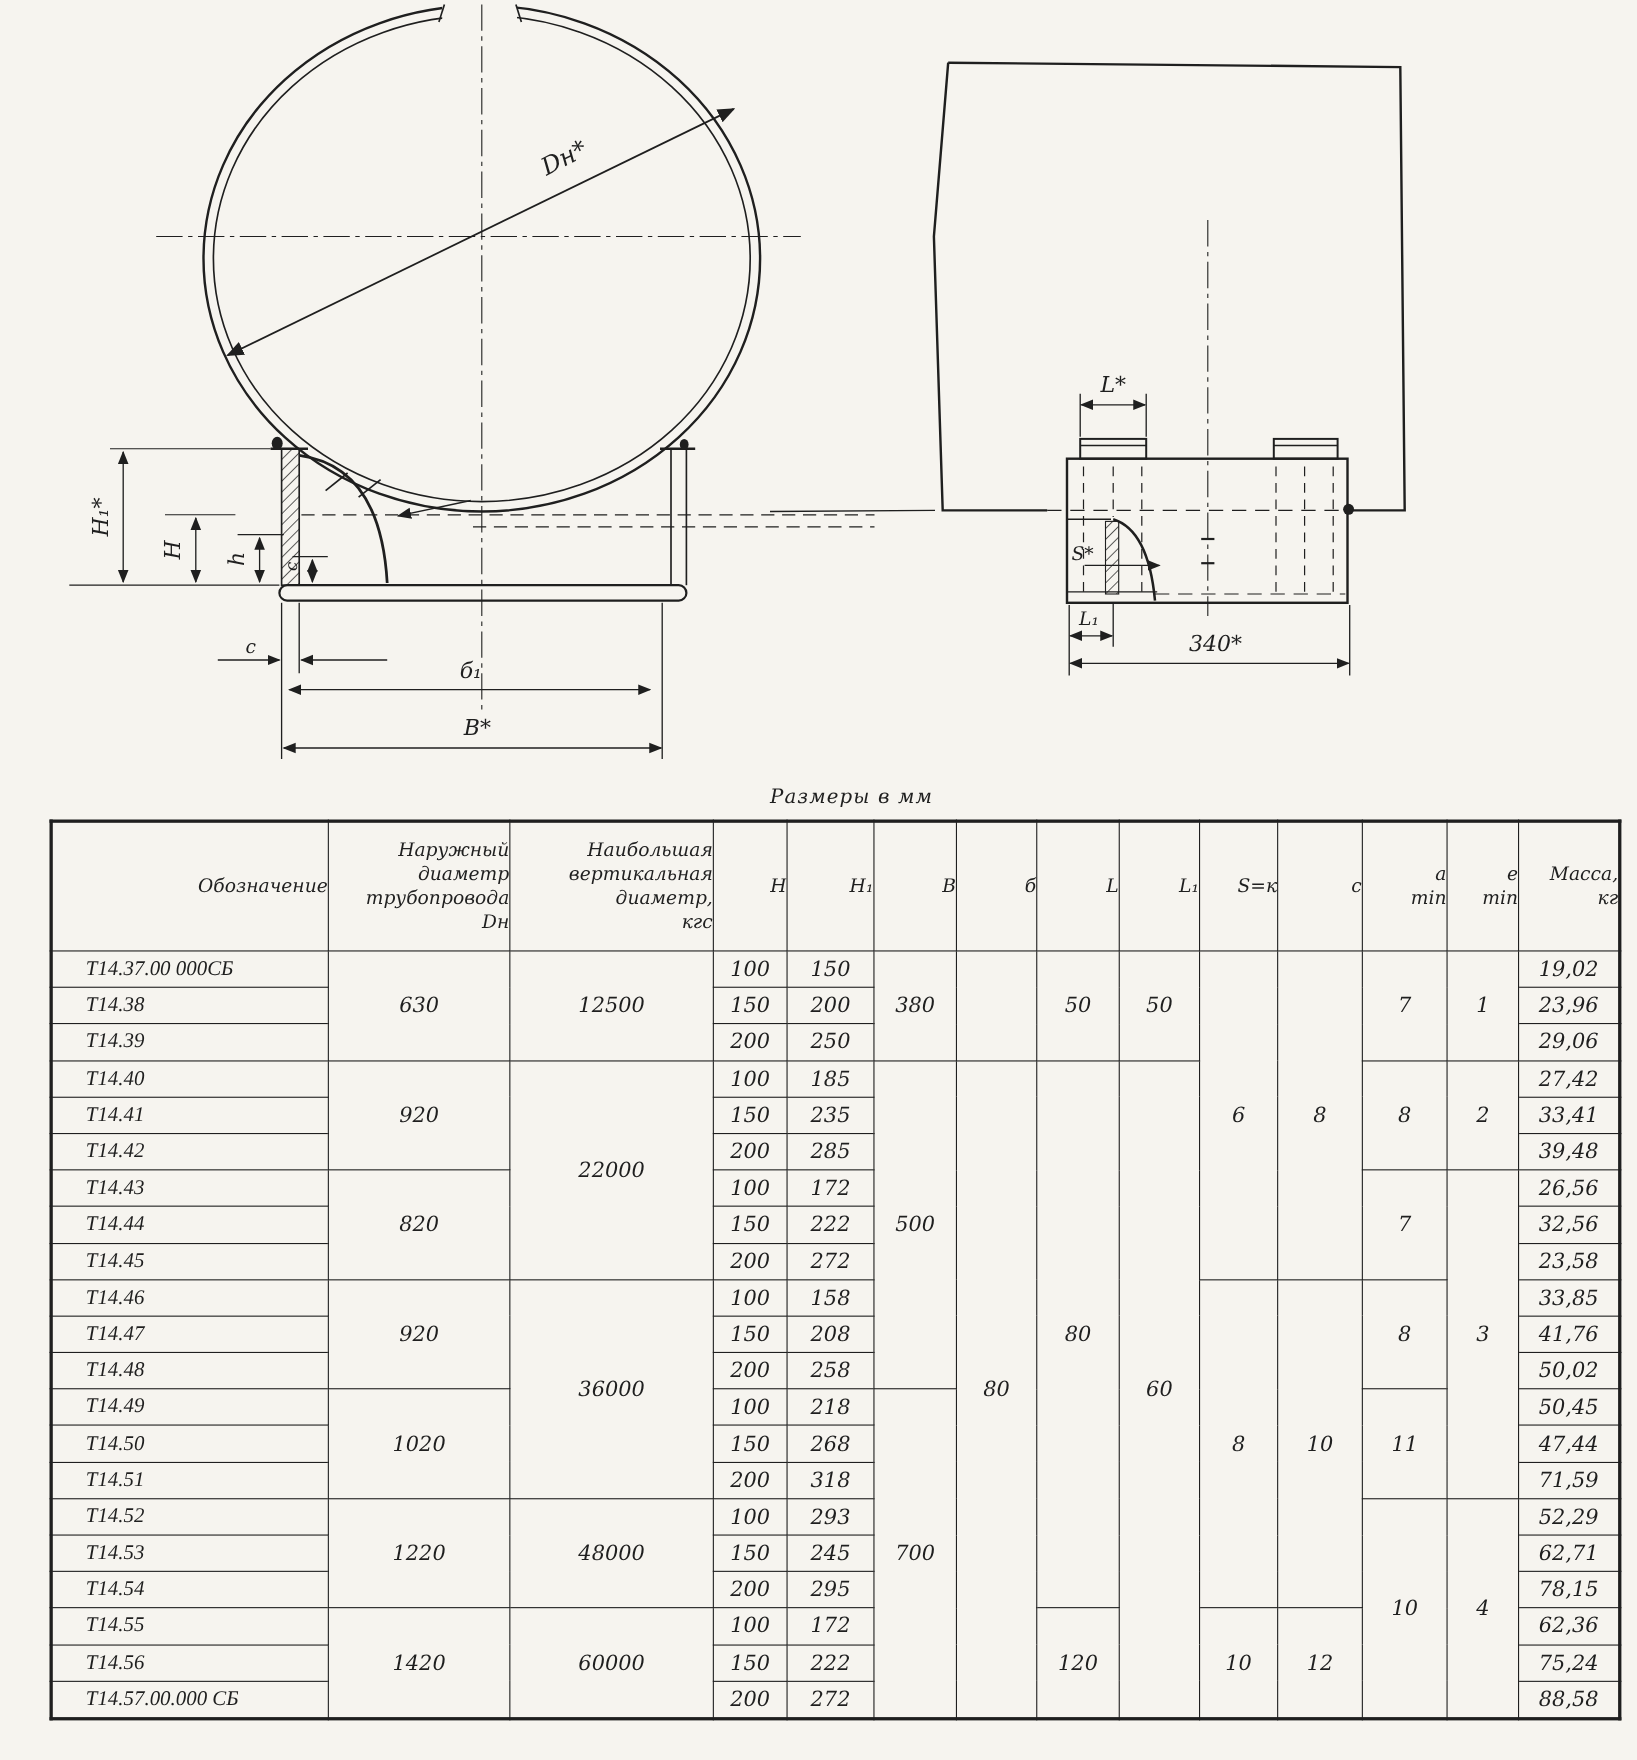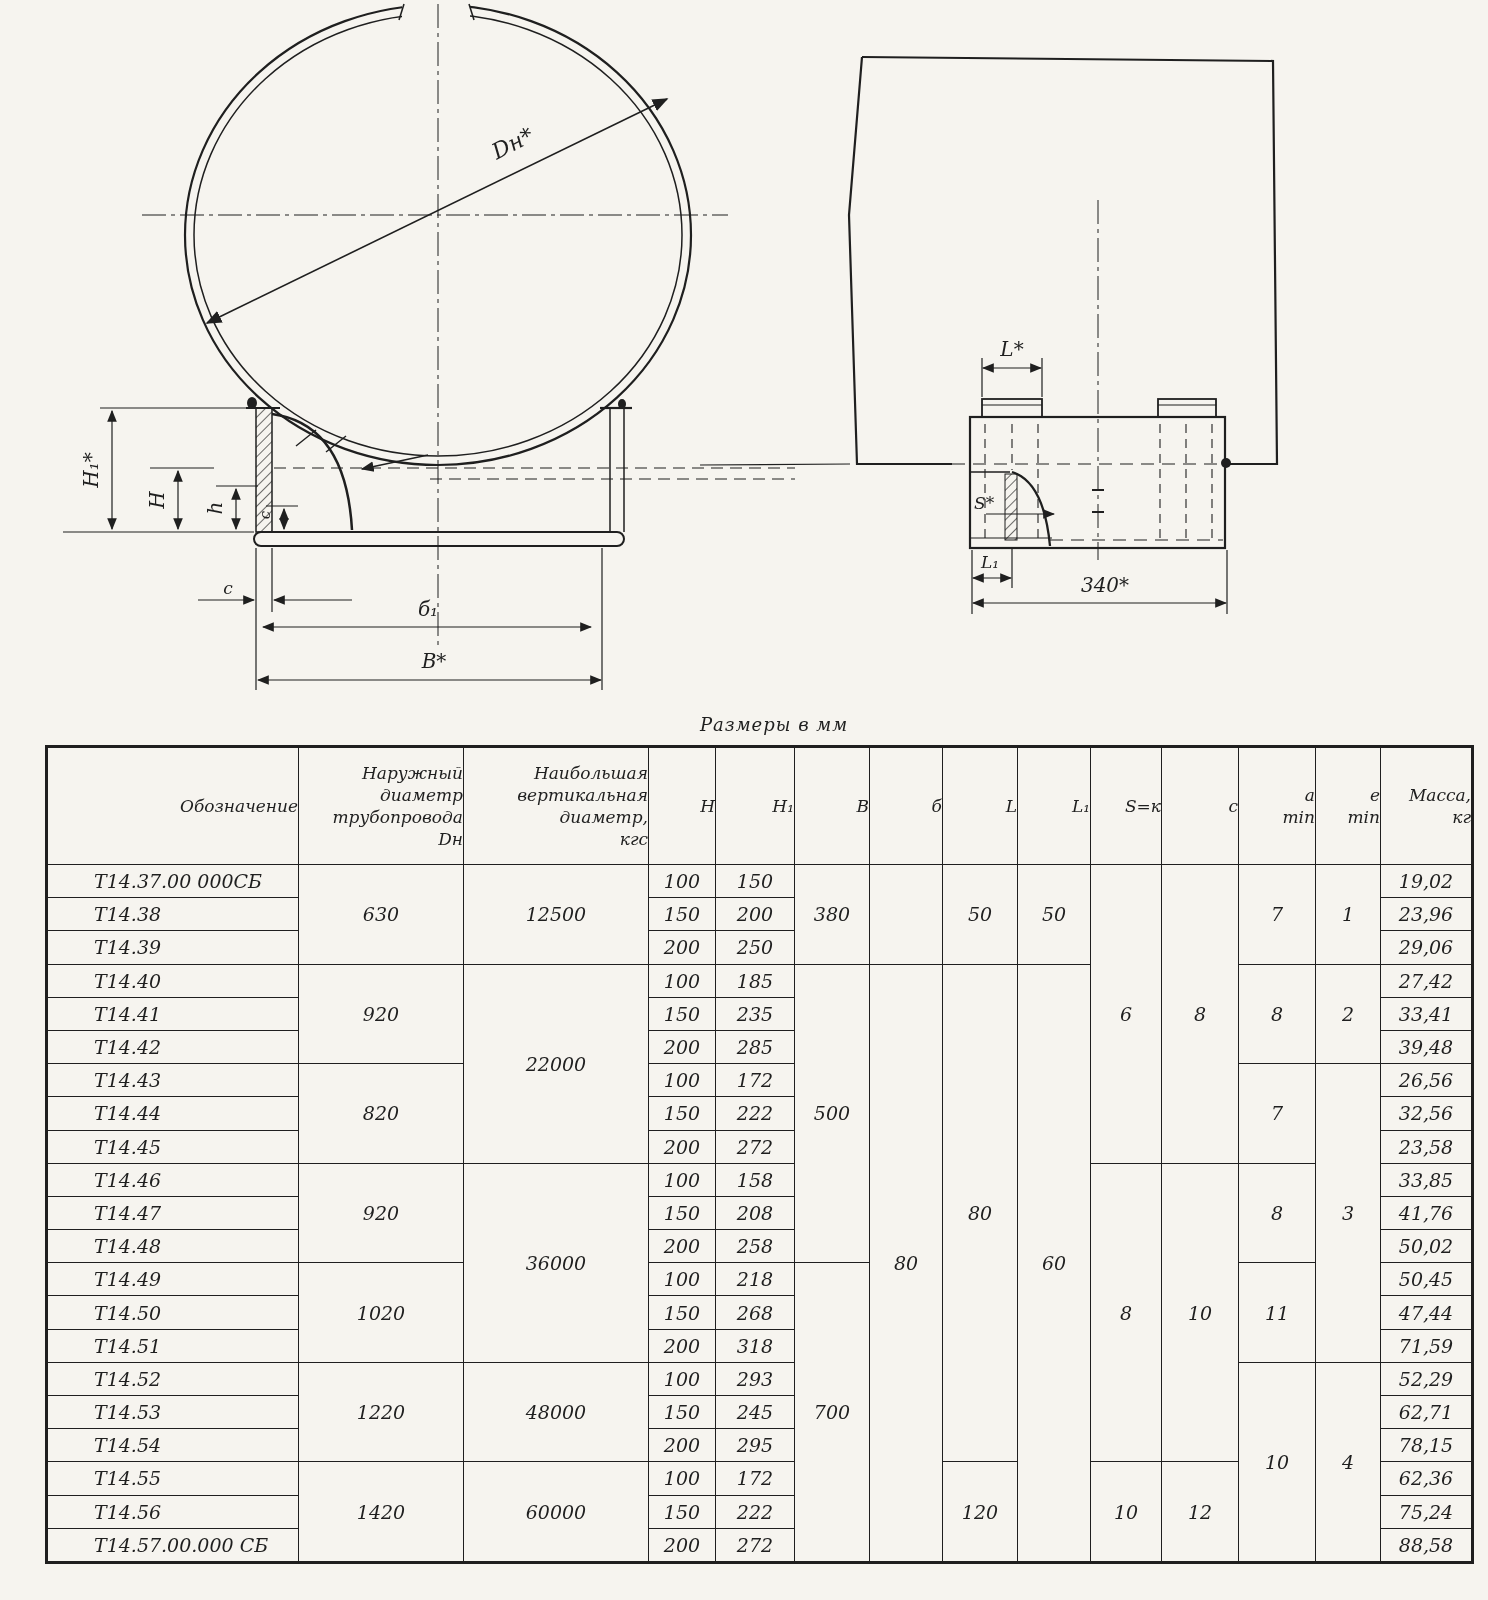--- a/index.html
+++ b/index.html
@@ -34,21 +34,21 @@
     font-style:italic;
     text-align:center;
     vertical-align:middle;
     padding:0;
     overflow:hidden;
     white-space:nowrap;
   }
   th{height:116px;font-weight:normal;font-size:17px;line-height:1.3;text-align:right;}
   th div{pointer-events:none}
   tbody td{height:32.2px;font-size:19px;}
-  tbody td.desig{text-align:left;padding-left:46px;}
+  tbody td.desig{text-align:left;padding-left:30px;font-family:Liberation Serif, serif;}
 </style>
 </head>
 <body>
 
 <svg width="1488" height="712" viewBox="0 0 1488 712">
   <defs>
     <marker id="ar" viewBox="0 0 10 10" refX="9" refY="5" markerWidth="10" markerHeight="10" orient="auto-start-reverse">
       <path d="M0,1 L10,5 L0,9 z" fill="#1f1f1f"></path>
     </marker>
     <pattern id="hatch" width="7" height="7" patternTransform="rotate(45)" patternUnits="userSpaceOnUse">

